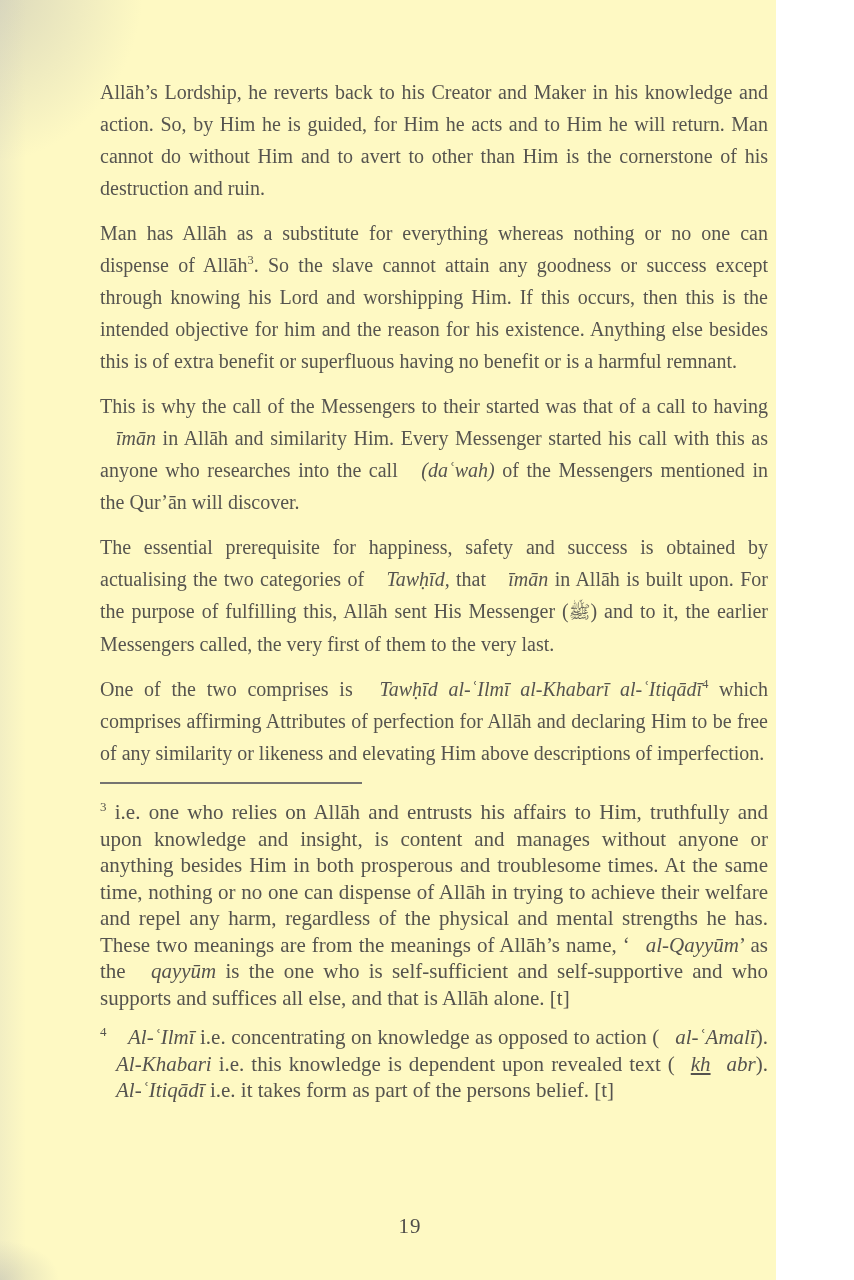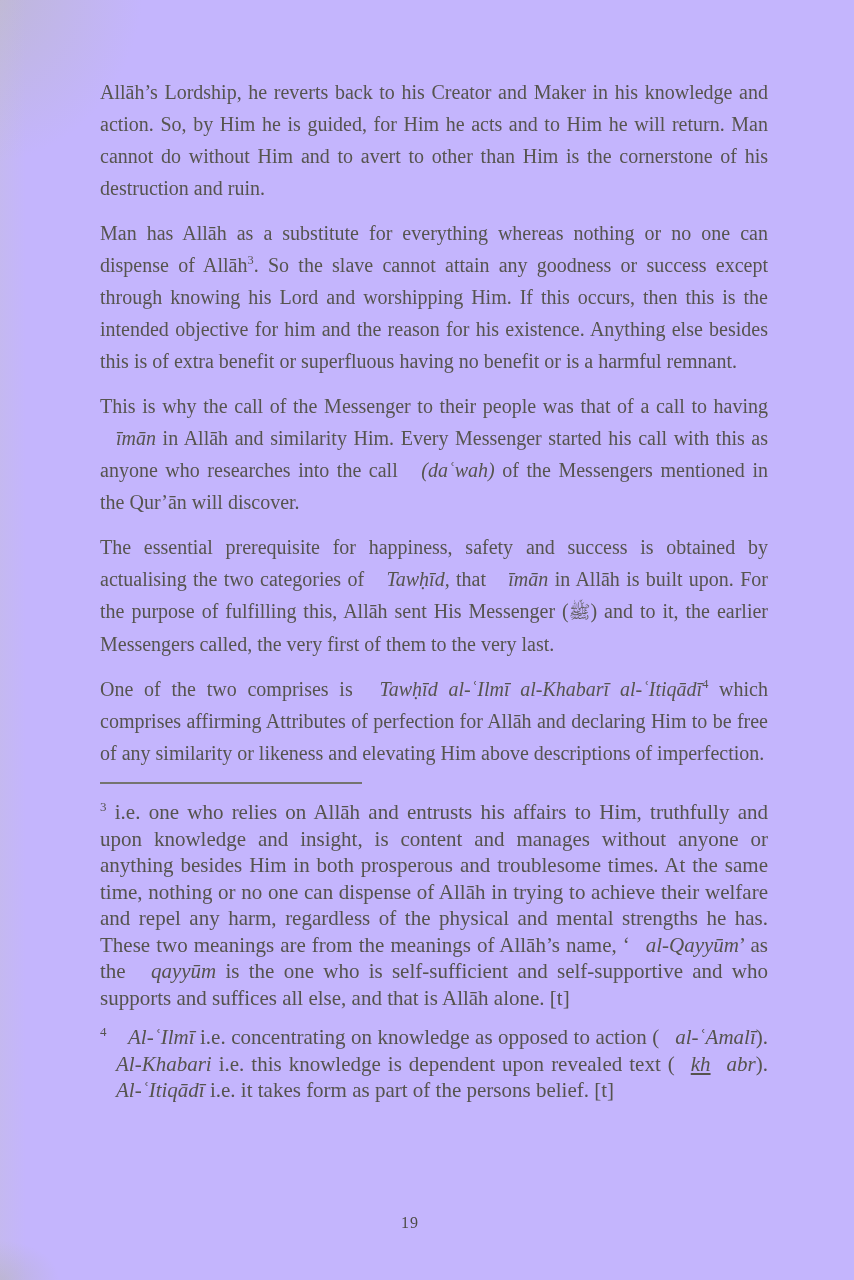--- a/index.html
+++ b/index.html
@@ -1,20 +1,20 @@
 <!DOCTYPE html>
 <html><head>
 <meta charset="utf-8">
 <style>
   html, body { margin: 0; padding: 0; }
   .page {
     position: relative;
-    width: 854px;
+    width: 776px;
     height: 1280px;
-    background: #c4b5fd;
+    background: #fef9c3;
     overflow: hidden;
     font-family: "Liberation Serif", serif;
   }
   
   .corner-shade-tl {
     position: absolute; left: 0; top: 0; width: 150px; height: 170px;
     background: radial-gradient(ellipse at -10% -10%, rgba(185,185,181,0.55), rgba(185,185,181,0.0) 68%);
     pointer-events: none;
   }
   .edge-shade-left {
@@ -58,41 +58,41 @@
   .bd { font-weight: normal; }
   .ul { text-decoration: underline; }
   .arabic { font-family: "DejaVu Sans", sans-serif; font-size: 0.9em; }
   sup { font-size: 0.62em; line-height: 0; vertical-align: super; }
   .page-number {
     position: absolute;
     left: 0;
     top: 1214px;
     width: 820px;
     text-align: center;
-    font-size: 16px;
+    font-size: 21px;
     color: #4e4c48;
     letter-spacing: 1px;
   }
 </style>
 </head>
 <body>
 
 <div class="page">
 
   <div class="corner-shade-tl"></div>
   <div class="edge-shade-left"></div>
   <div class="corner-shade-bl"></div>
 
   <div class="text-block">
 
     <p class="body-para"><span>Allāh’s Lordship, he reverts back to his Creator and Maker in his knowledge and action. So, by Him he is guided, for Him he acts and to Him he will return. Man cannot do without Him and to avert to other than Him is the cornerstone of his destruction and ruin.</span></p>
 
     <p class="body-para"><span>Man has Allāh as a substitute for everything whereas nothing or no one can dispense of Allāh</span><sup>3</sup><span>. So the slave cannot attain any goodness or success except through knowing his Lord and worshipping Him. If this occurs, then this is the intended objective for him and the reason for his existence. Anything else besides this is of extra benefit or superfluous having no benefit or is a harmful remnant.</span></p>
 
-    <p class="body-para"><span>This is why the call of the Messenger to their people was that of a call to having </span><span class="it">īmān</span><span> in Allāh and similarity Him. Every Messenger started his call with this as anyone who researches into the call </span><span class="it">(daʿwah)</span><span> of the Messengers mentioned in the Qur’ān will discover.</span></p>
+    <p class="body-para"><span>This is why the call of the Messengers to their started was that of a call to having </span><span class="it">īmān</span><span> in Allāh and similarity Him. Every Messenger started his call with this as anyone who researches into the call </span><span class="it">(daʿwah)</span><span> of the Messengers mentioned in the Qur’ān will discover.</span></p>
 
     <p class="body-para"><span>The essential prerequisite for happiness, safety and success is obtained by actualising the two categories of </span><span class="it">Tawḥīd,</span><span> that </span><span class="it">īmān</span><span> in Allāh is built upon. For the purpose of fulfilling this, Allāh sent His Messenger (</span><span class="arabic">ﷺ</span><span>) and to it, the earlier Messengers called, the very first of them to the very last.</span></p>
 
     <p class="body-para"><span>One of the two comprises is </span><span class="it bd">Tawḥīd al-ʿIlmī al-Khabarī al-ʿItiqādī</span><sup>4</sup><span> which comprises affirming Attributes of perfection for Allāh and declaring Him to be free of any similarity or likeness and elevating Him above descriptions of imperfection.</span></p>
 
     <hr class="fn-rule">
 
     <p class="footnote"><sup>3</sup><span> i.e. one who relies on Allāh and entrusts his affairs to Him, truthfully and upon knowledge and insight, is content and manages without anyone or anything besides Him in both prosperous and troublesome times. At the same time, nothing or no one can dispense of Allāh in trying to achieve their welfare and repel any harm, regardless of the physical and mental strengths he has. These two meanings are from the meanings of Allāh’s name, ‘</span><span class="it">al-Qayyūm</span><span>’ as the </span><span class="it">qayyūm</span><span> is the one who is self-sufficient and self-supportive </span><span class="bd">and</span><span> who supports and suffices all else, and that is Allāh alone. [t]</span></p>
 
     <p class="footnote"><sup>4</sup><span> </span><span class="it">Al-ʿIlmī</span><span> i.e. concentrating on knowledge as opposed to action (</span><span class="it">al-ʿAmalī</span><span>). </span><span class="it">Al-Khabari</span><span> i.e. this knowledge is dependent upon revealed text (</span><span class="it ul">kh</span><span class="it">abr</span><span>). </span><span class="it">Al-ʿItiqādī</span><span> i.e. it takes form as part of the persons belief. [t]</span></p>

